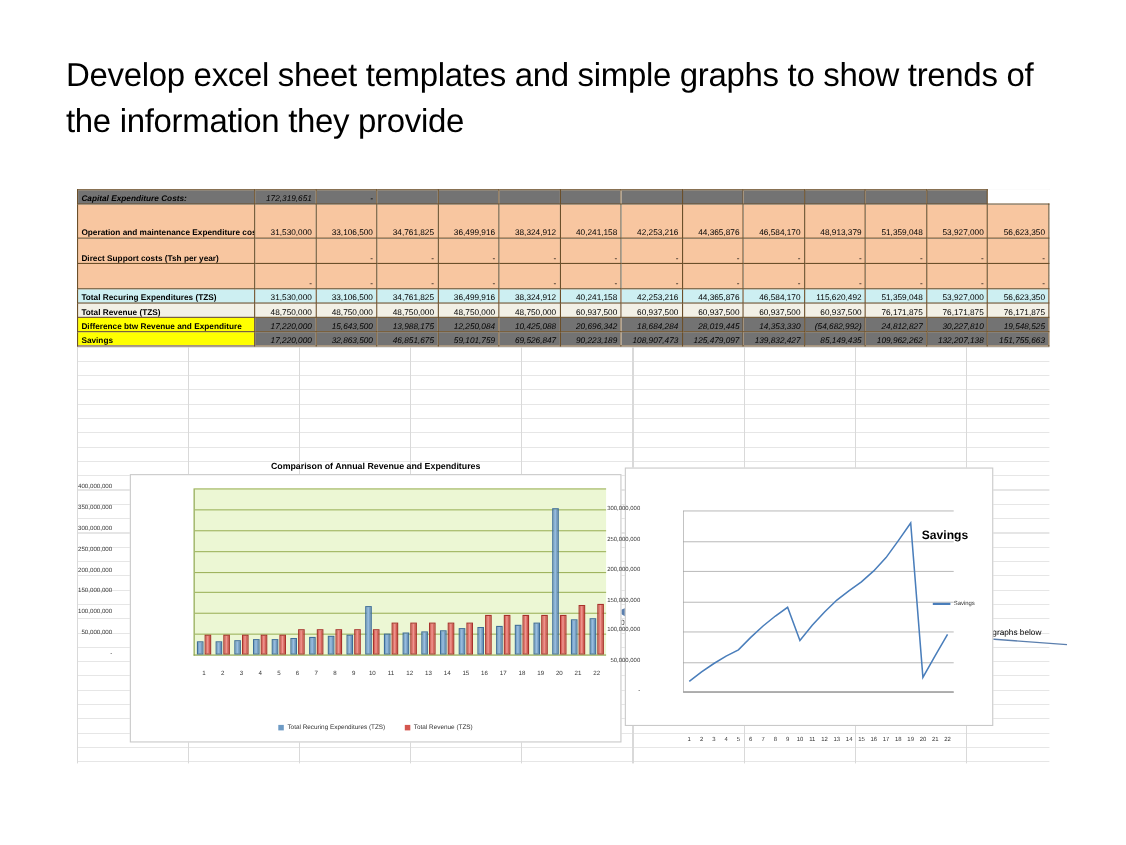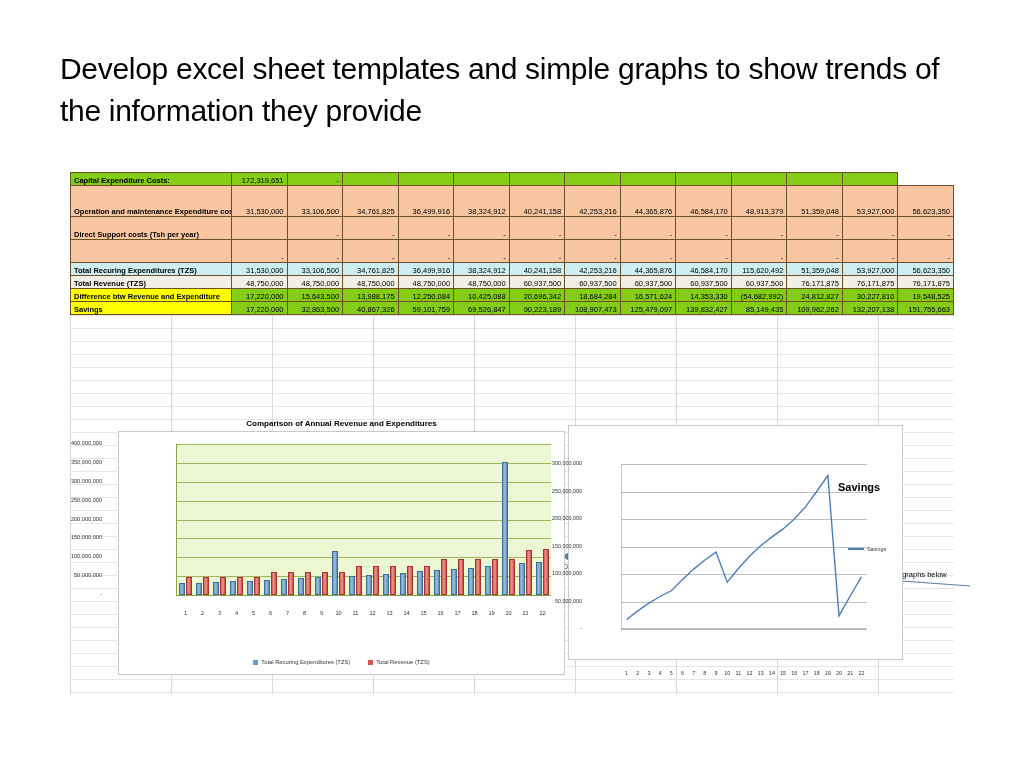--- a/index.html
+++ b/index.html
@@ -38,21 +38,21 @@
   table.sheet td{
     border:1px solid #6b4f2a;
     padding:0 3px;height:12px;white-space:nowrap;overflow:hidden;
     vertical-align:bottom;
   }
   td.lbl{width:154px;font-weight:bold;text-align:left;color:#000;}
   td.num{text-align:right;color:#000;}
   .peach{background:#f8c6a0;}
   .olive{background:#b5cc19;}
   .cyan{background:#cdeff2;}
-  .white{background:#84cc16;}
+  .white{background:#737373;font-style:italic;}
   .ivory{background:#f2f0e6;}
   .yellow{background:#ffff00;}
   .blue-txt{color:#1f5fa8;}
   tr.r-cap td{height:12px;}
   tr.r-om td{height:30px;vertical-align:bottom;}
   tr.r-cm td{height:20px;vertical-align:top;}
   tr.r-ds td{height:22px;}
   tr.r-is td{height:28px;vertical-align:bottom;}
   tr.r-blank td{height:22px;vertical-align:bottom;}
   tr.r-tot td{height:12px;}
@@ -245,32 +245,32 @@
         </tr>
         <tr class="r-tot">
           <td class="lbl yellow">Difference btw Revenue and Expenditure</td>
           <td class="num white">17,220,000</td>
           <td class="num white">15,643,500</td>
           <td class="num white">13,988,175</td>
           <td class="num white">12,250,084</td>
           <td class="num white">10,425,088</td>
           <td class="num white">20,696,342</td>
           <td class="num white">18,684,284</td>
-          <td class="num white">16,571,624</td>
+          <td class="num white">28,019,445</td>
           <td class="num white">14,353,330</td>
           <td class="num white">(54,682,992)</td>
           <td class="num white">24,812,827</td>
           <td class="num white">30,227,810</td>
           <td class="num white">19,548,525</td>
         </tr>
         <tr class="r-tot">
           <td class="lbl yellow">Savings</td>
           <td class="num white blue-txt">17,220,000</td>
           <td class="num white blue-txt">32,863,500</td>
-          <td class="num white blue-txt">40,867,326</td>
+          <td class="num white blue-txt">46,851,675</td>
           <td class="num white blue-txt">59,101,759</td>
           <td class="num white blue-txt">69,526,847</td>
           <td class="num white blue-txt">90,223,189</td>
           <td class="num white blue-txt">108,907,473</td>
           <td class="num white blue-txt">125,479,097</td>
           <td class="num white blue-txt">139,832,427</td>
           <td class="num white blue-txt">85,149,435</td>
           <td class="num white blue-txt">109,962,262</td>
           <td class="num white blue-txt">132,207,138</td>
           <td class="num white blue-txt">151,755,663</td>

